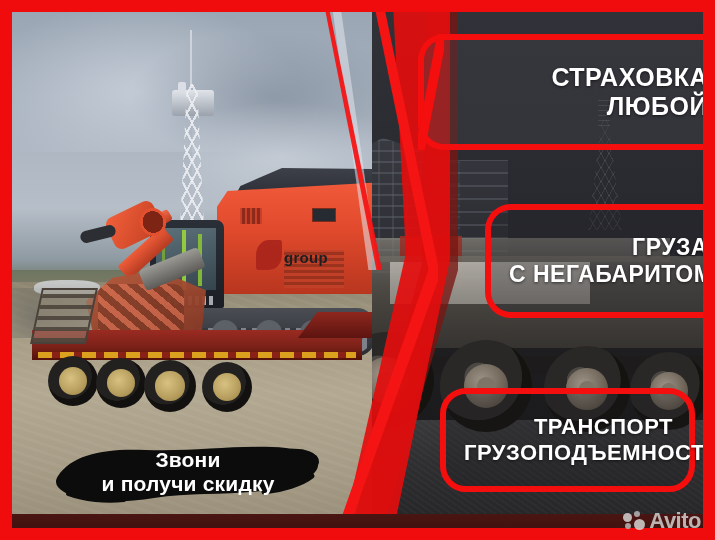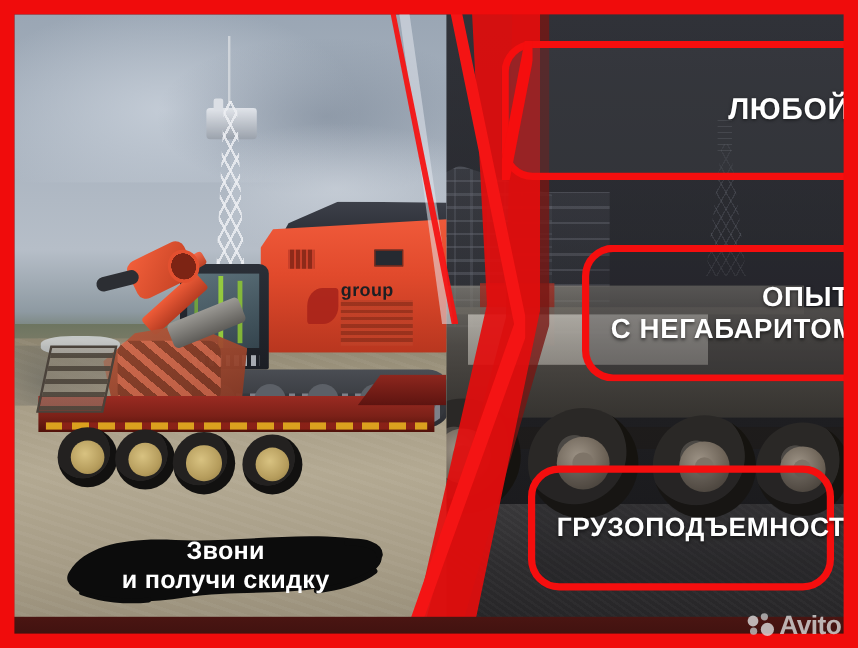--- a/index.html
+++ b/index.html
@@ -129,21 +129,21 @@
     background:linear-gradient(180deg,#3d4049,#2b2e36);
     clip-path:polygon(4% 60%, 30% 0, 100% 4%, 100% 100%, 0 100%);}
   .rig-vent{position:absolute;left:228px;top:196px;width:22px;height:16px;
     background:repeating-linear-gradient(90deg,#c9402a 0 2px, #8e2a19 2px 5px);}
   .rig-window{position:absolute;left:300px;top:196px;width:24px;height:14px;
     background:#262a31;border:1px solid #7b2b1c;}
   .rig-louver{position:absolute;left:272px;top:238px;width:60px;height:38px;
     background:repeating-linear-gradient(0deg,#c04128 0 3px,#93301c 3px 6px);opacity:.85;}
   .rig-logo-e{position:absolute;left:244px;top:228px;width:26px;height:30px;
     background:#a8231b;border-radius:50% 10% 50% 10%;opacity:.9;}
-  .rig-logo-txt{position:absolute;left:272px;top:222px;color:#1d1f23;font-size:15px;font-weight:700;letter-spacing:.3px;}
+  .rig-logo-txt{position:absolute;left:272px;top:237px;color:#1d1f23;font-size:15px;font-weight:700;letter-spacing:.3px;}
   
   .cab{position:absolute;left:138px;top:208px;width:74px;height:88px;
     background:linear-gradient(180deg,#2b2f37,#1b1e24);border-radius:4px 8px 2px 2px;}
   .cab-glass{position:absolute;left:144px;top:216px;width:60px;height:62px;
     background:linear-gradient(160deg, rgba(120,150,160,.65), rgba(60,80,90,.75));}
   .cab-green1{position:absolute;left:170px;top:218px;width:4px;height:60px;background:#9bd53a;opacity:.9;}
   .cab-green2{position:absolute;left:186px;top:222px;width:4px;height:52px;background:#8ec832;opacity:.85;}
   .cab-green3{position:absolute;left:150px;top:230px;width:3px;height:40px;background:#7fbb2c;opacity:.7;}
   .cab-label{position:absolute;left:148px;top:284px;width:56px;height:9px;
     background:repeating-linear-gradient(90deg,#c9cdd3 0 4px, transparent 4px 7px);opacity:.8;}
@@ -400,29 +400,31 @@
     </div>
   </div>
 
   <div class="chev-dark"></div>
   <div class="chev-wide"></div>
   <div class="chev-white"></div>
   <div class="chev-thin"></div>
   <div class="chev-line"></div>
 
   <div class="badge" id="badge-1">
+    <span class="ln">СТРАХОВКА</span>
     <span class="ln">ЛЮБОЙ</span>
   </div>
 
   <div class="badge" id="badge-2">
-    <span class="ln">ОПЫТ</span>
+    <span class="ln">ГРУЗА</span>
     <span class="ln">С НЕГАБАРИТОМ</span>
   </div>
 
   <div class="badge" id="badge-3">
+    <span class="ln">ТРАНСПОРТ</span>
     <span class="ln">ГРУЗОПОДЪЕМНОСТИ</span>
   </div>
 
   <div class="frame-bottom"></div>
   <div class="frame"></div>
 
   <div class="avito">
     <span class="dots">
         <i></i>
         <i></i>

